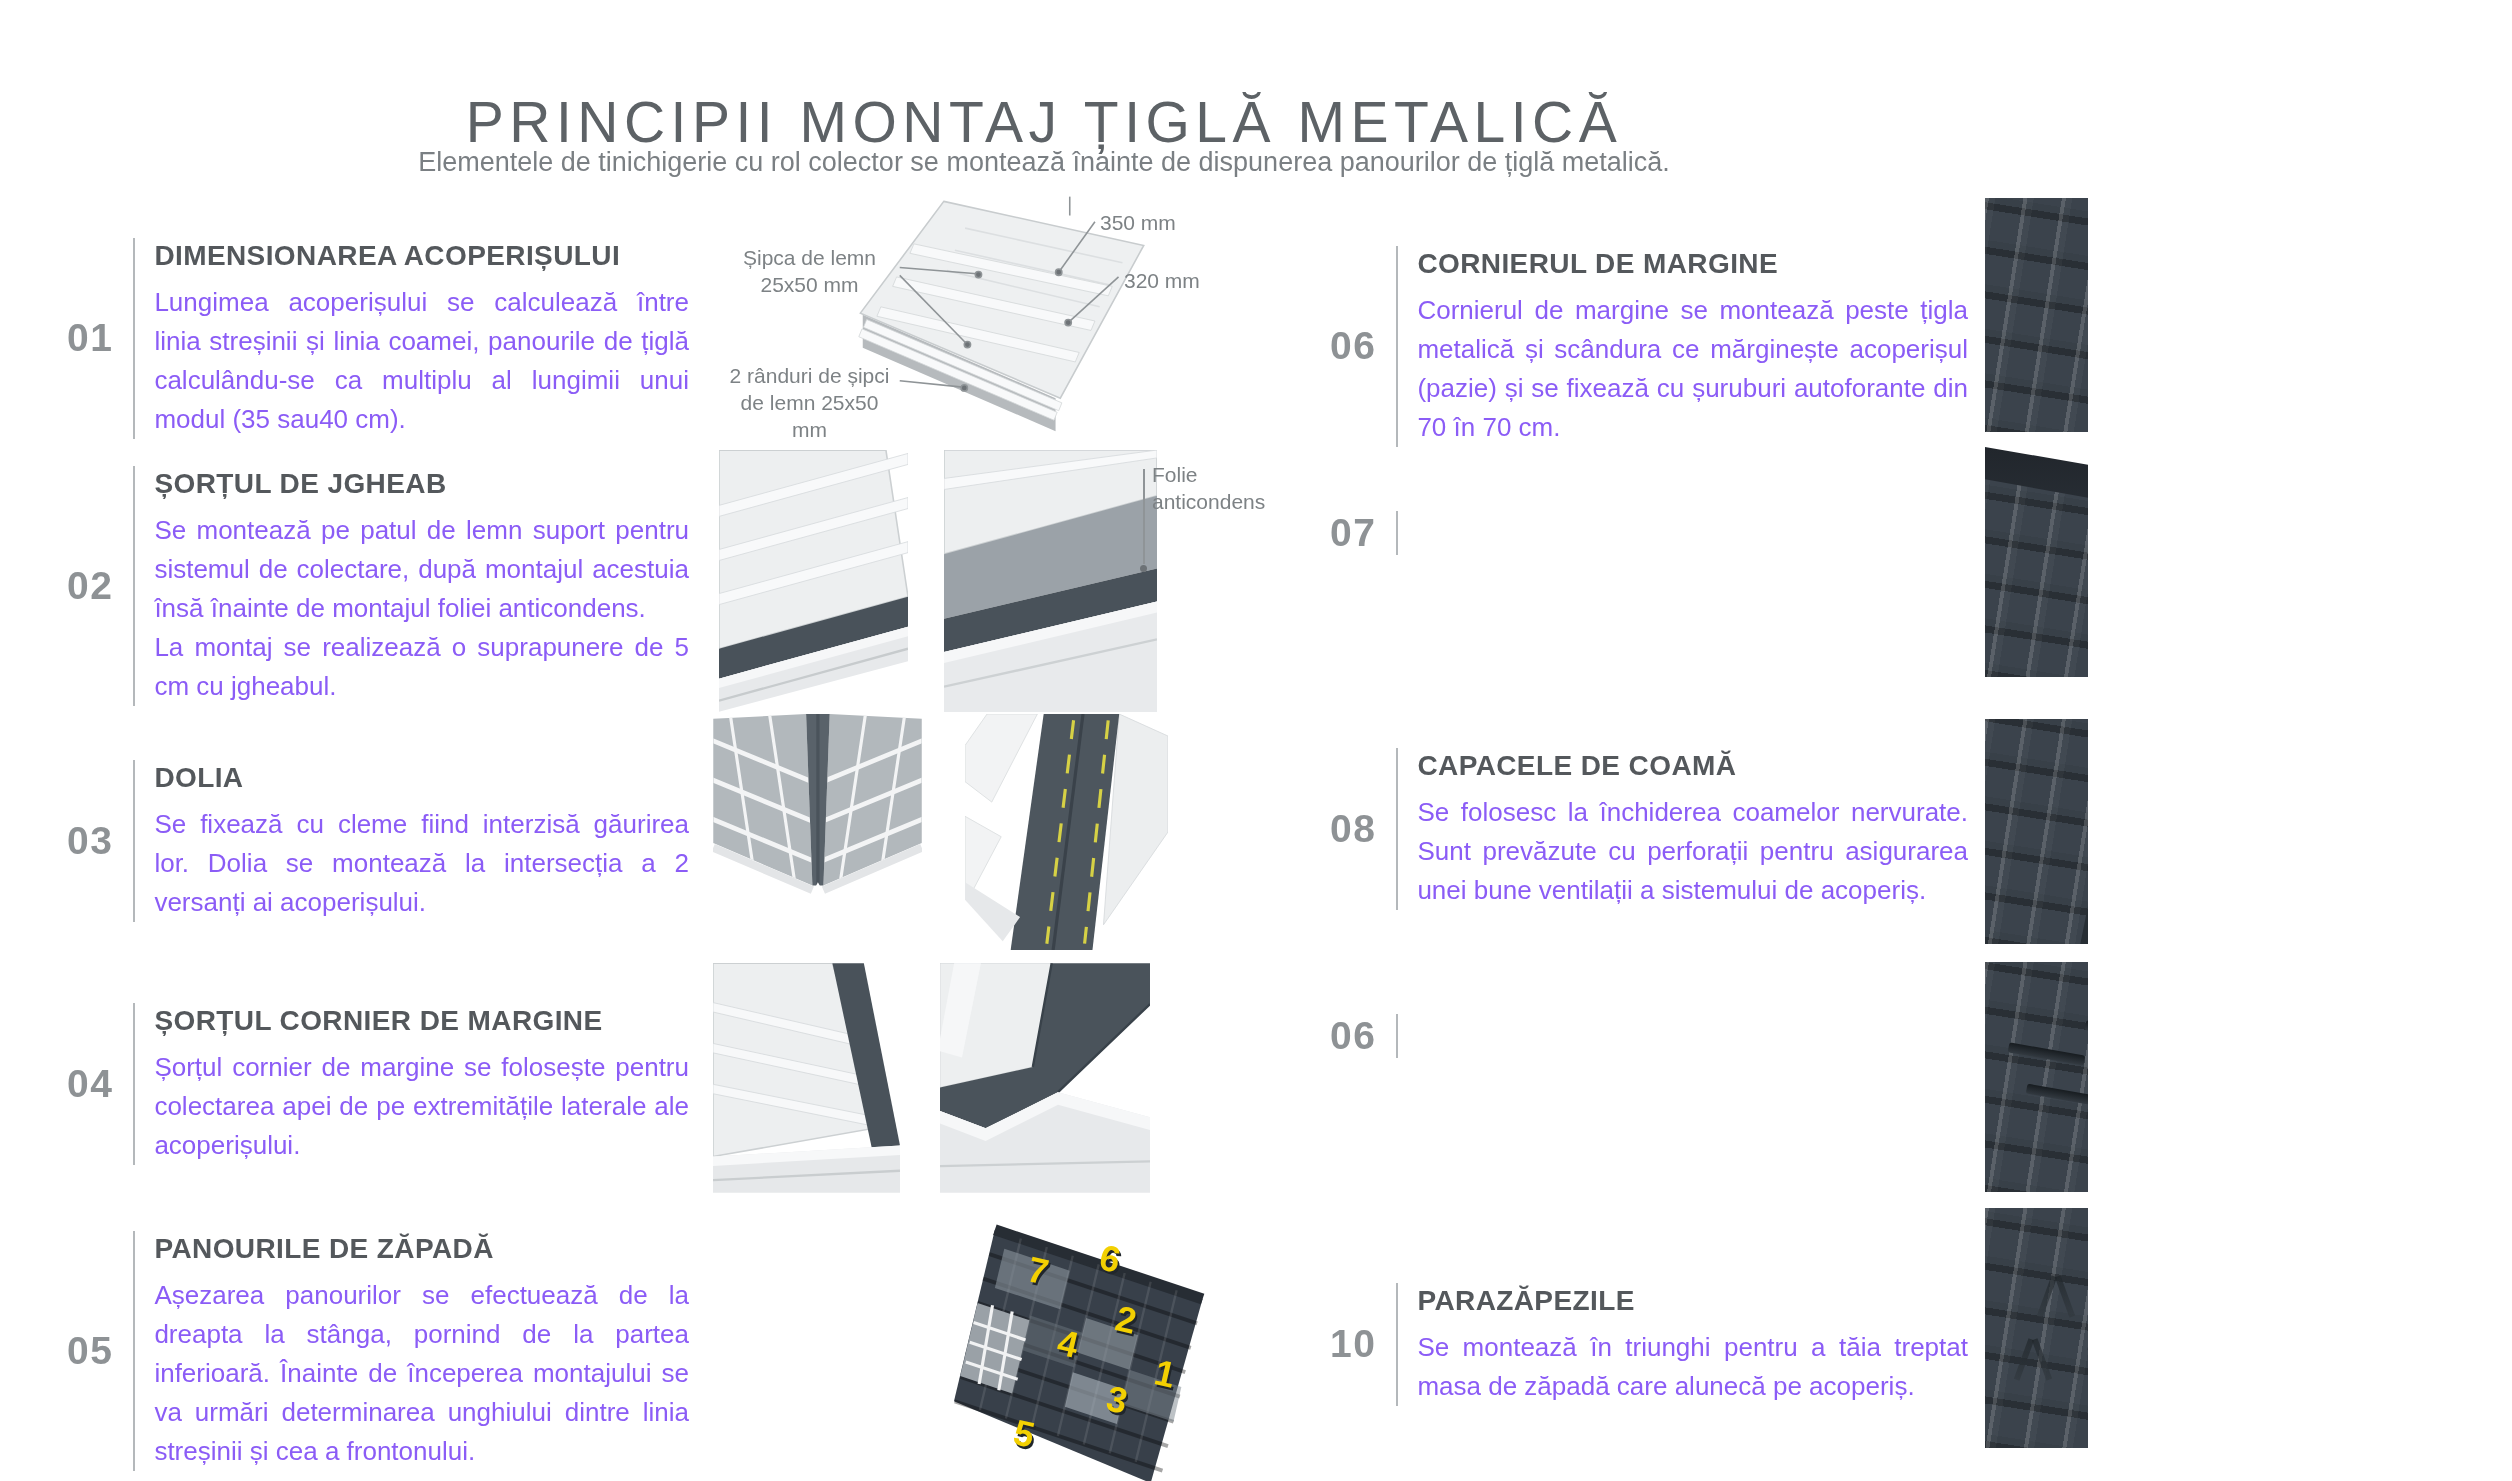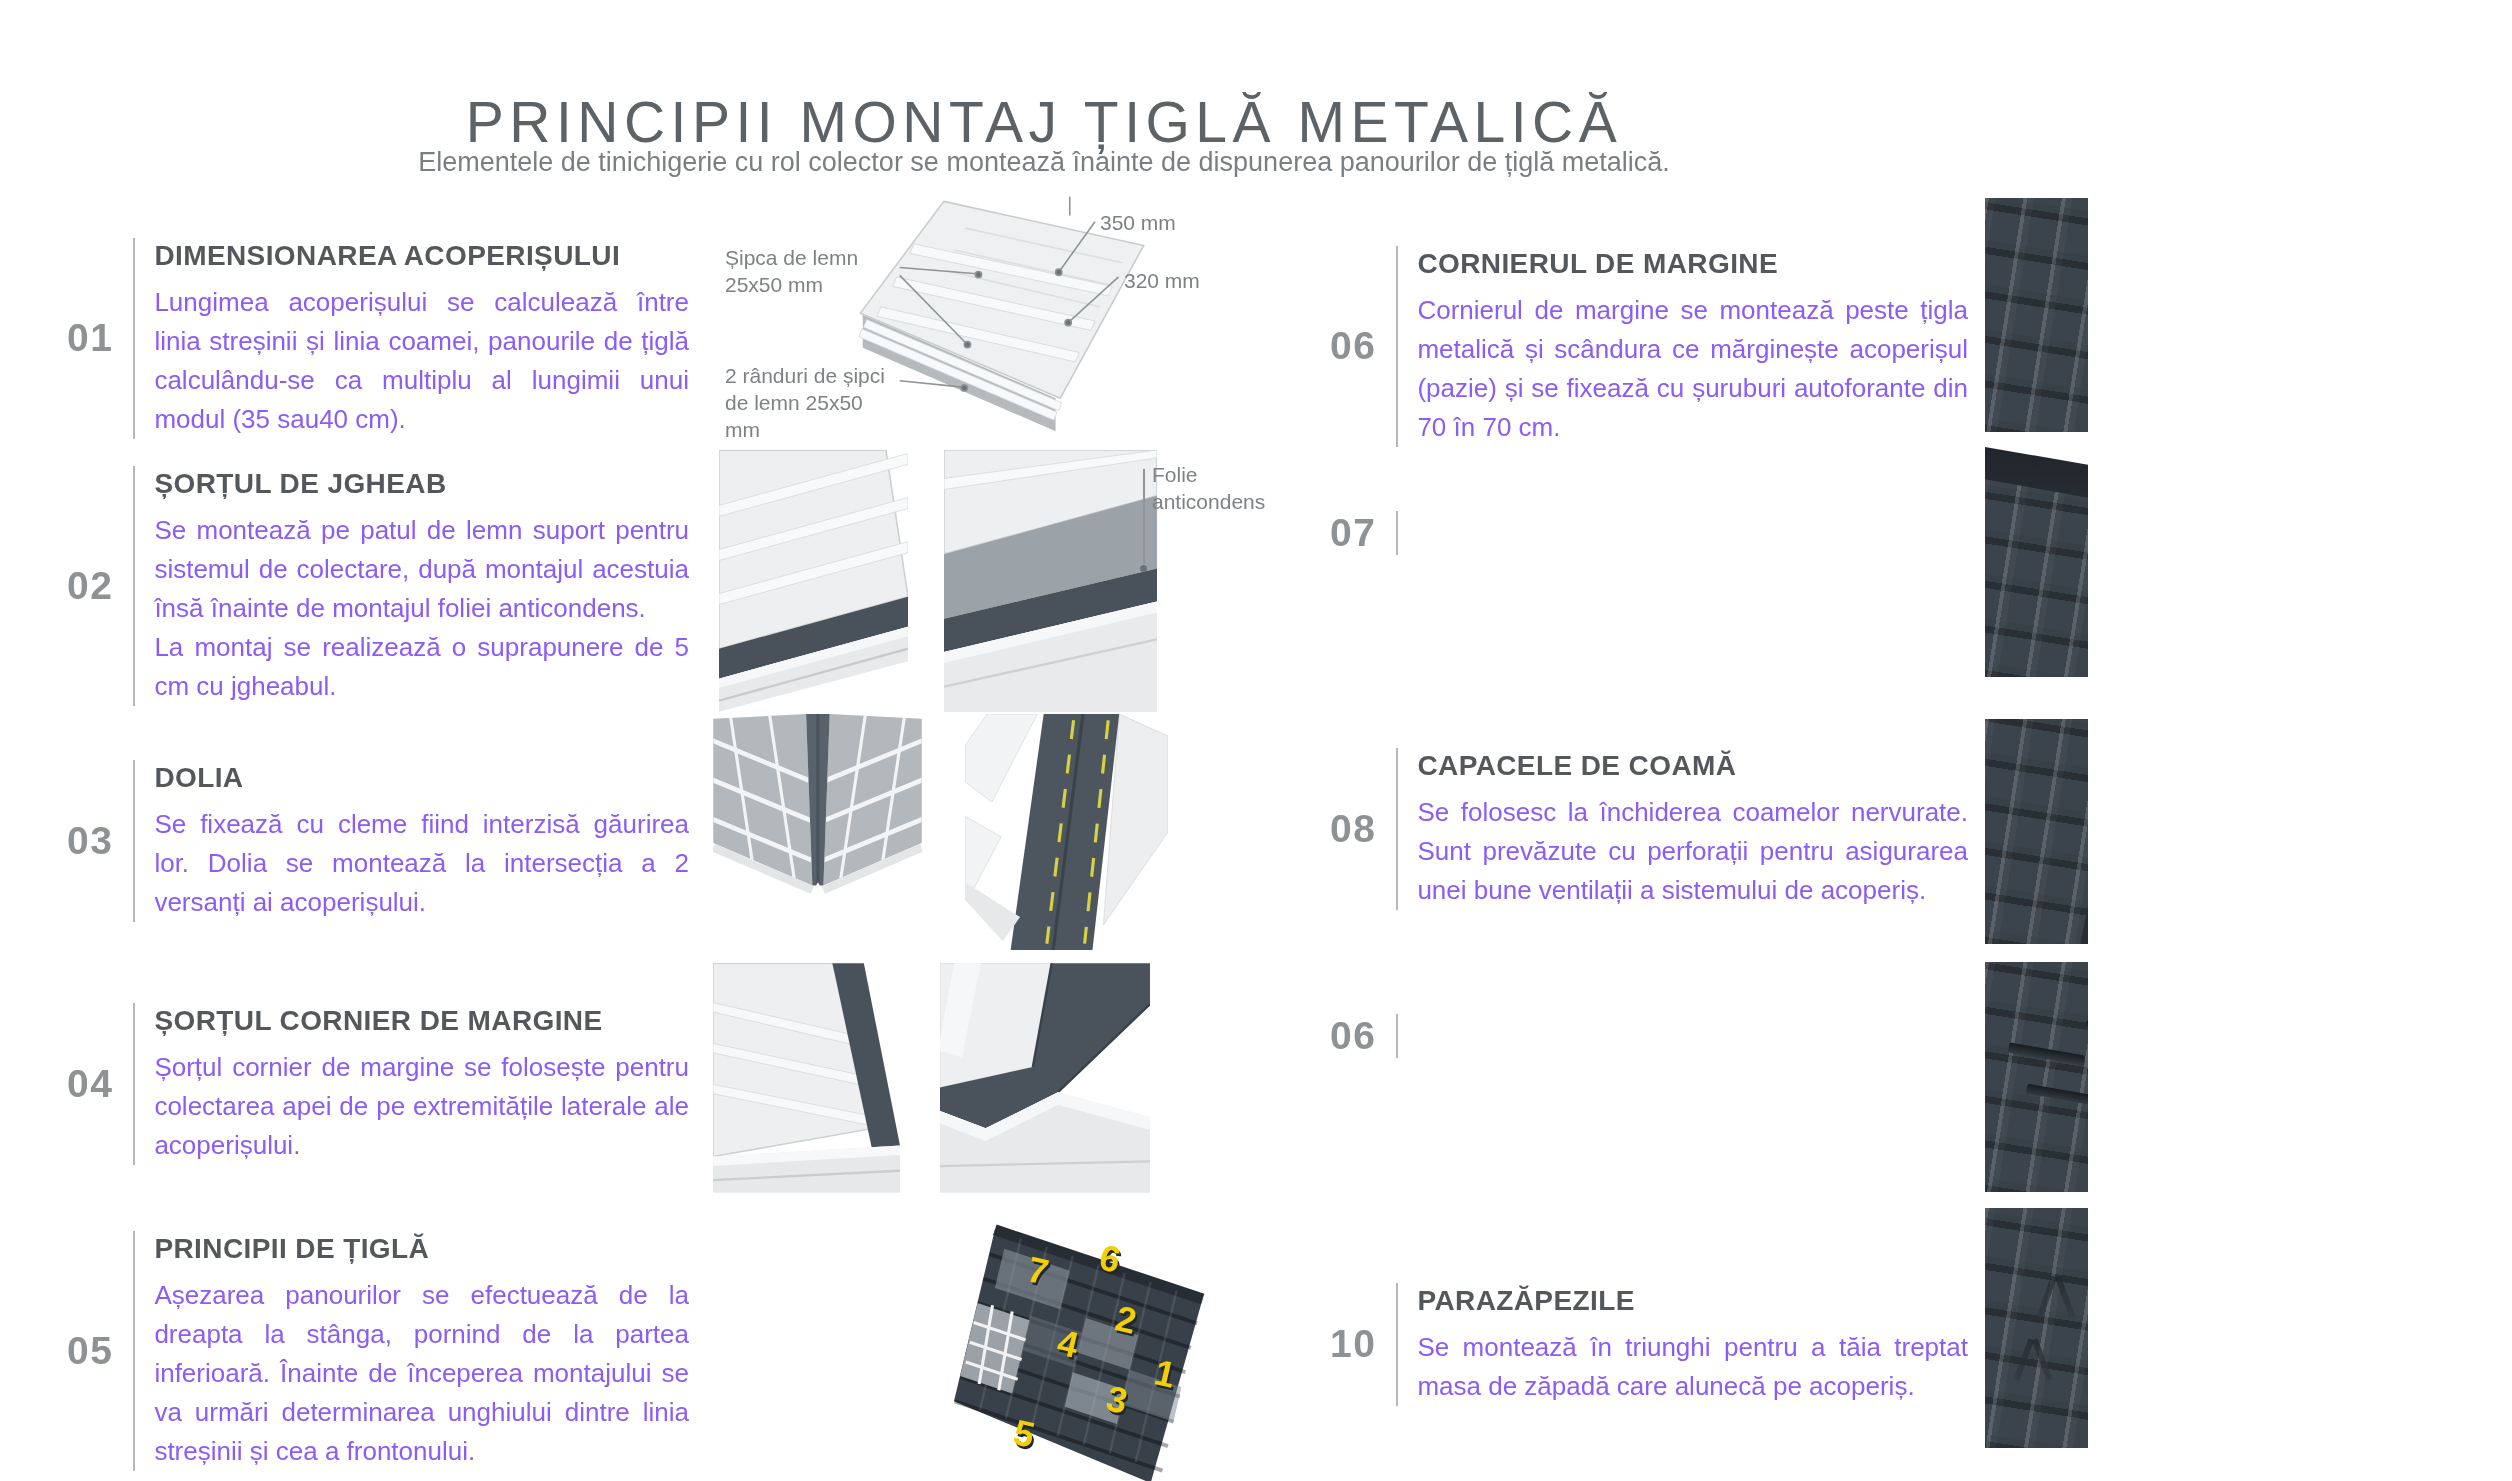--- a/index.html
+++ b/index.html
@@ -20,21 +20,21 @@
   .txt{flex:1 1 auto;}
   .heading{margin:0 0 9.5px 0;font-size:28px;line-height:35px;font-weight:bold;
            color:#54585c;letter-spacing:0.4px;}
   .body{margin:0;font-size:26px;line-height:39px;color:#8b5cf6;
         text-align:justify;white-space:pre-line;}
 
   
   .illus{position:absolute;}
   .illus svg{position:absolute;left:0;top:0;}
   .ann{position:absolute;font-size:21px;line-height:27px;color:#7d8285;white-space:pre-line;}
-  .ann.right{text-align:left;}
+  .ann.right{text-align:center;}
   .leader-v{position:absolute;width:1.6px;background:#8f9497;}
   .leader-dot{position:absolute;width:7px;height:7px;border-radius:50%;background:#6d7276;}
 
   
   .ibox{position:absolute;overflow:hidden;background:#ffffff;}
   .lay{position:absolute;inset:0;}
   .tex{position:absolute;inset:0;background-color:#3b434c;
        background-image:
          repeating-linear-gradient(99deg, rgba(255,255,255,.16) 0 3.9px, rgba(255,255,255,.03) 3.9px 10.2px, rgba(0,0,0,0) 10.2px 38px),
          repeating-linear-gradient(9deg, rgba(0,0,0,.30) 0 7px, rgba(0,0,0,.05) 7px 14px, rgba(0,0,0,0) 14px 44px);}
@@ -92,21 +92,21 @@
     <div class="txt">
       <h3 class="heading">ȘORȚUL CORNIER DE MARGINE</h3>
       <p class="body">Șorțul cornier de margine se folosește pentru colectarea apei de pe extremitățile laterale ale acoperișului.</p>
     </div>
   </section>
 
   <section class="item" style="left:67px;top:1194px;width:622px">
     <div class="num">05</div>
     <div class="rule"></div>
     <div class="txt">
-      <h3 class="heading">PRINCIPII DE ȚIGLĂ</h3>
+      <h3 class="heading">PANOURILE DE ZĂPADĂ</h3>
       <p class="body">Așezarea panourilor se efectuează de la dreapta la stânga, pornind de la partea inferioară. Înainte de începerea montajului se va urmări determinarea unghiului dintre linia streșinii și cea a frontonului.</p>
     </div>
   </section>
 
   <section class="item" style="left:1330px;top:209px;width:638px">
     <div class="num">06</div>
     <div class="rule"></div>
     <div class="txt">
       <h3 class="heading">CORNIERUL DE MARGINE</h3>
       <p class="body">Cornierul de margine se montează peste țigla metalică și scândura ce mărginește acoperișul (pazie) și se fixează cu șuruburi autoforante din 70 în 70 cm.</p>

